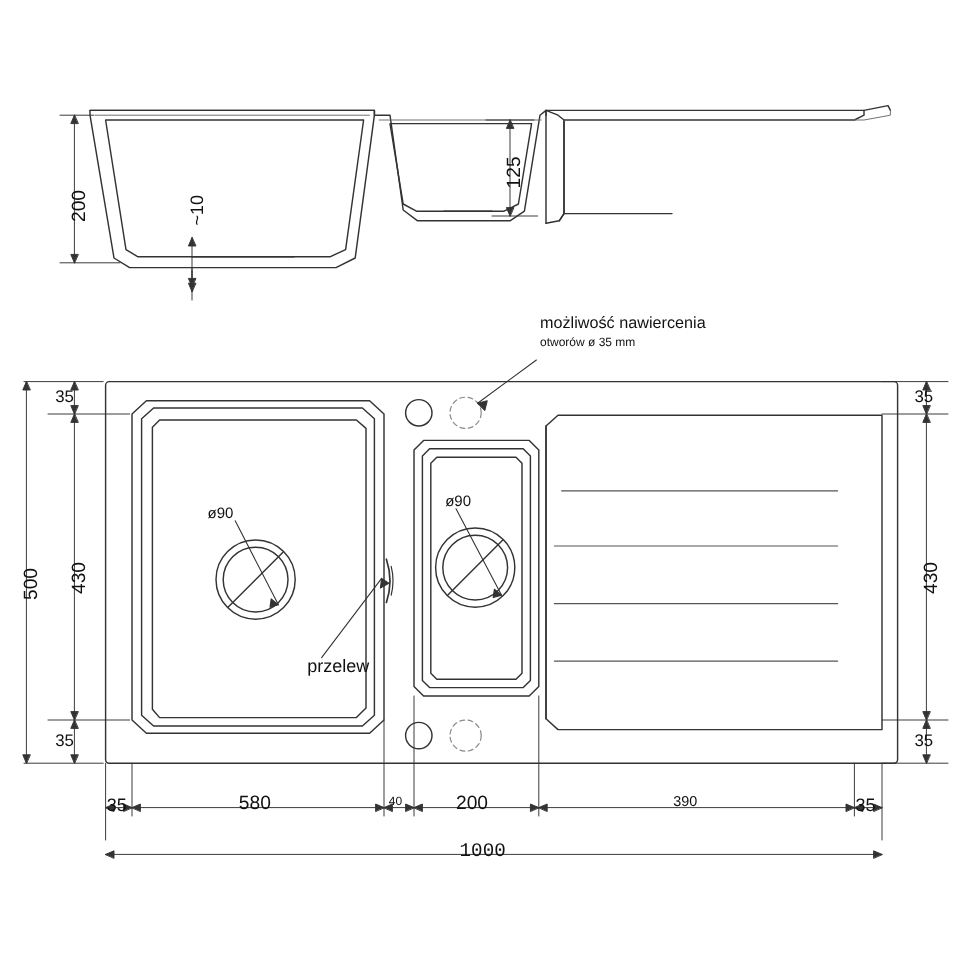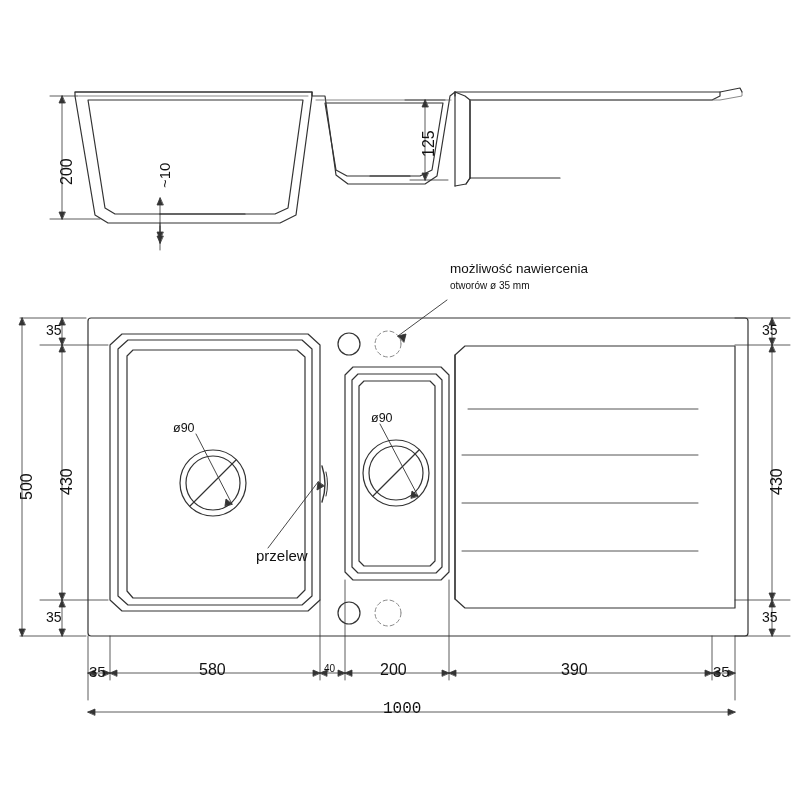--- a/index.html
+++ b/index.html
@@ -238,18 +238,18 @@
 <div class="lbl rot90" style="left:18px;top:500px;font-size:16px;">500</div>
 
 <div class="lbl" style="left:762px;top:322px;font-size:14px;">35</div>
 <div class="lbl rot90" style="left:768px;top:495px;font-size:16px;">430</div>
 <div class="lbl" style="left:762px;top:609px;font-size:14px;">35</div>
 
 <div class="lbl" style="left:89px;top:663px;font-size:15px;">35</div>
 <div class="lbl" style="left:199px;top:661px;font-size:16px;">580</div>
 <div class="lbl" style="left:324px;top:663px;font-size:10px;">40</div>
 <div class="lbl" style="left:380px;top:661px;font-size:16px;">200</div>
-<div class="lbl" style="left:561px;top:661px;font-size:16px;">390</div>
+<div class="lbl" style="left:561px;top:661px;font-size:12px;">390</div>
 <div class="lbl" style="left:713px;top:663px;font-size:15px;">35</div>
 
 <div class="lbl" style="left:383px;top:700px;font-size:16px;font-family:Liberation Mono, monospace;">1000</div>
 
 </div>
 
 </body></html>

